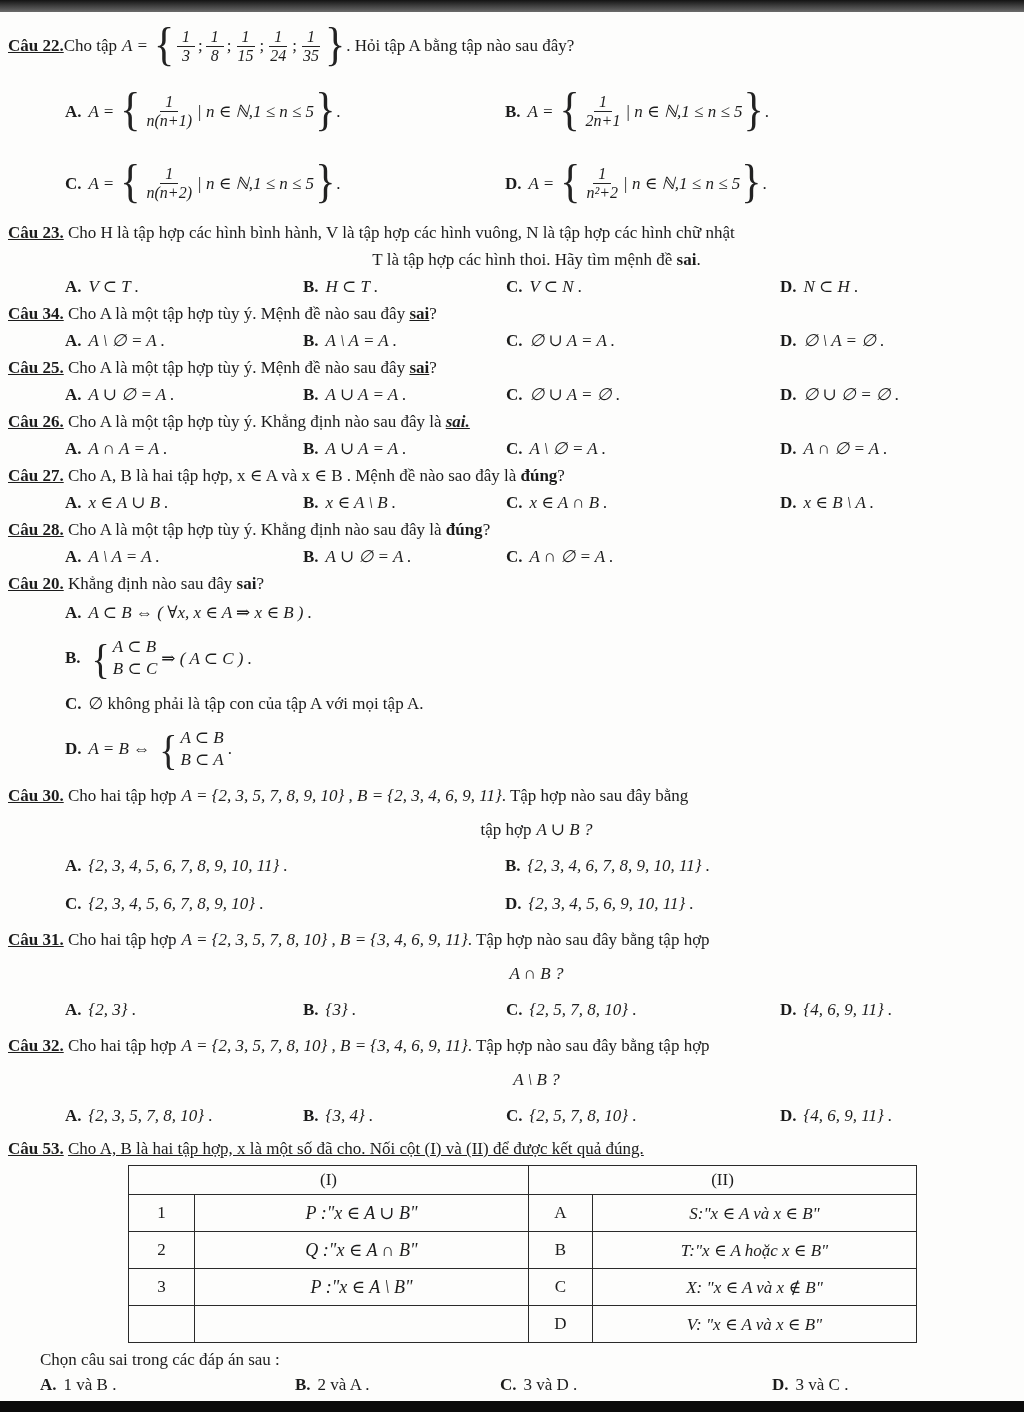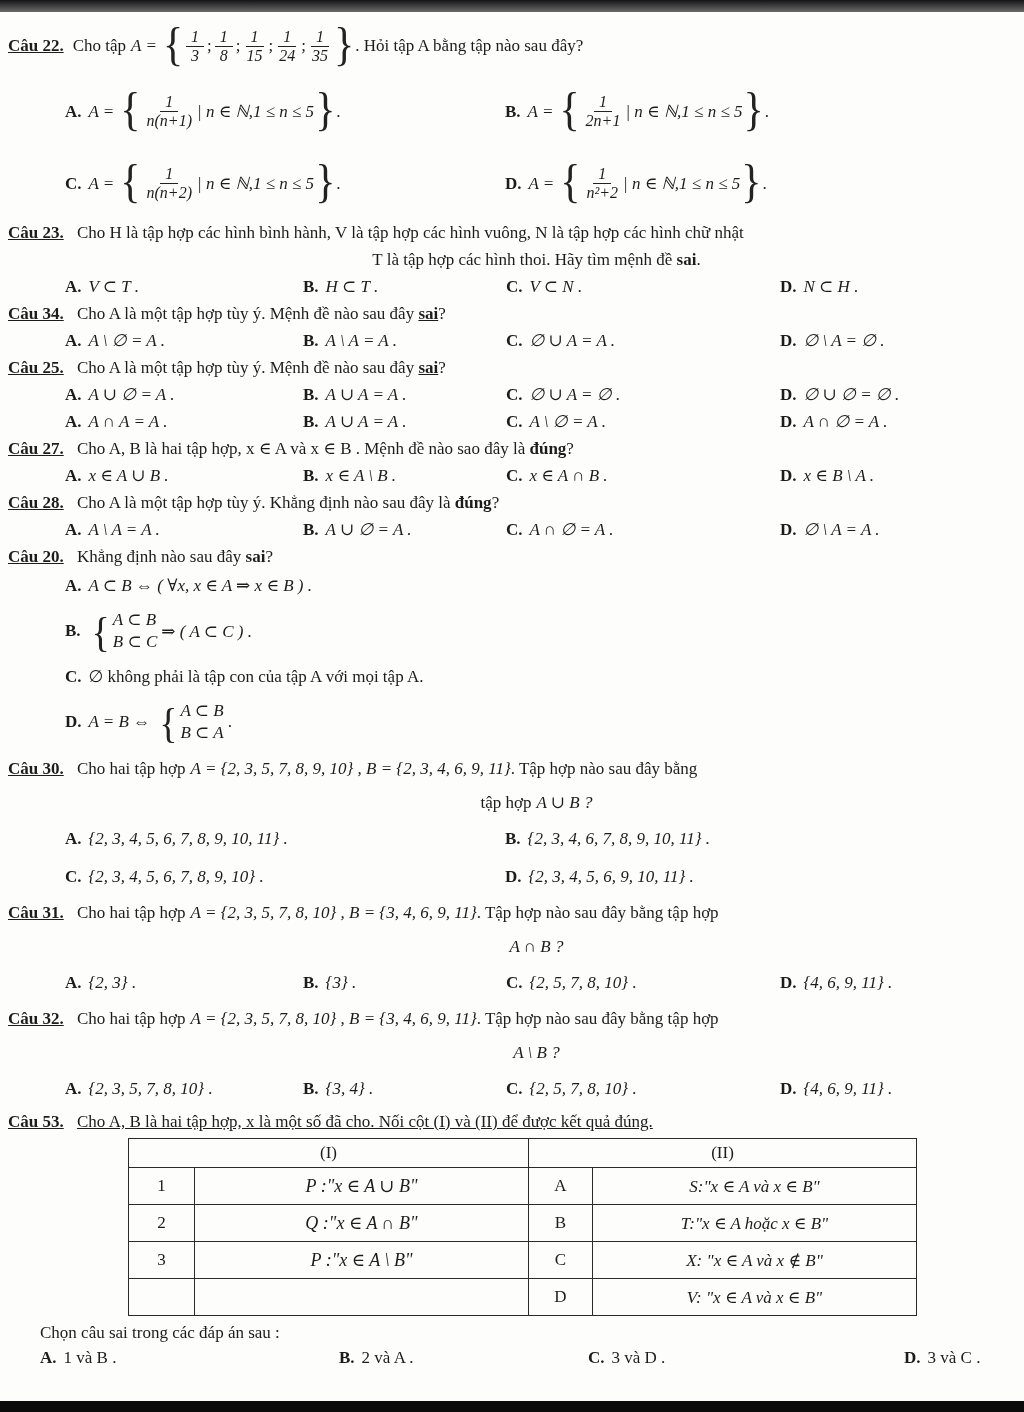--- a/index.html
+++ b/index.html
@@ -6,33 +6,33 @@
   body{
     width:1024px;height:1412px;overflow:hidden;position:relative;
     background:#fdfdfc;color:#1c1c1c;
     font-family:"Liberation Serif","DejaVu Serif",serif;
     font-size:17px;
   }
   .topbar{height:12px;background:linear-gradient(180deg,#141414,#6b6b6b);}
   .botbar{position:absolute;left:0;bottom:0;width:100%;height:11px;background:#0b0b0b;}
   .content{padding:5px 8px 0 8px;height:1384px;overflow:hidden;}
 
-  .qlabel{font-weight:bold;text-decoration:underline;margin-right:9px;}
+  .qlabel{font-weight:bold;text-decoration:underline;}
   .line{line-height:27px;min-height:27px;white-space:nowrap;}
   .line-flex{display:flex;align-items:center;white-space:nowrap;}
   .indent{padding-left:49px;text-align:center;}
   .m{font-style:italic;}
   .t{margin-right:5px;}
   .em-b{font-weight:bold;}
   .em-bu{font-weight:bold;text-decoration:underline;}
   .em-biu{font-weight:bold;font-style:italic;text-decoration:underline;}
 
   .opts4{display:grid;grid-template-columns:238px 203px 274px 1fr;padding-left:57px;line-height:27px;}
   .opts2{display:grid;grid-template-columns:440px 1fr;padding-left:57px;line-height:27px;}
-  .opts4-last{display:grid;grid-template-columns:255px 205px 272px 1fr;padding-left:32px;line-height:25px;gap:44px;}
+  .opts4-last{display:grid;grid-template-columns:255px 205px 272px 1fr;padding-left:32px;line-height:25px;}
   .opt .k,.k{font-weight:bold;margin-right:7px;}
   .opt .v,.v{font-style:italic;}
   .v-p{font-style:normal;}
 
   .frac{display:inline-flex;flex-direction:column;align-items:center;vertical-align:middle;
         font-style:italic;line-height:1.12;margin:0 2px;font-size:16px;}
   .frac .fn{padding:0 5px;border-bottom:1.3px solid #222;}
   .frac .fd{padding:0 3px;}
   .brace{display:inline-block;font-size:42px;font-weight:400;line-height:.85;
          transform:scaleY(1.08);vertical-align:middle;color:#222;margin:0 1px;font-style:normal;}
@@ -182,20 +182,24 @@
     <span class="qlabel">Câu 25.</span>
     <span>Cho A là một tập hợp tùy ý. Mệnh đề nào sau đây </span><span class="em-bu">sai</span><span>?</span>
   </div>
   <div class="opts4">
     <span class="opt"><span class="k">A.</span><span class="v">A ∪ ∅ = A .</span></span>
     <span class="opt"><span class="k">B.</span><span class="v">A ∪ A = A .</span></span>
     <span class="opt"><span class="k">C.</span><span class="v">∅ ∪ A = ∅ .</span></span>
     <span class="opt"><span class="k">D.</span><span class="v">∅ ∪ ∅ = ∅ .</span></span>
   </div>
 
+  <div class="line">
+    <span class="qlabel">Câu 26.</span>
+    <span>Cho A là một tập hợp tùy ý. Khẳng định nào sau đây là </span><span class="em-biu">sai.</span><span></span>
+  </div>
   <div class="opts4">
     <span class="opt"><span class="k">A.</span><span class="v">A ∩ A = A .</span></span>
     <span class="opt"><span class="k">B.</span><span class="v">A ∪ A = A .</span></span>
     <span class="opt"><span class="k">C.</span><span class="v">A \ ∅ = A .</span></span>
     <span class="opt"><span class="k">D.</span><span class="v">A ∩ ∅ = A .</span></span>
   </div>
 
   <div class="line">
     <span class="qlabel">Câu 27.</span>
     <span>Cho A, B là hai tập hợp, x ∈ A và x ∈ B . Mệnh đề nào sao đây là </span><span class="em-b">đúng</span><span>?</span>
@@ -208,21 +212,20 @@
   </div>
 
   <div class="line">
     <span class="qlabel">Câu 28.</span>
     <span>Cho A là một tập hợp tùy ý. Khẳng định nào sau đây là </span><span class="em-b">đúng</span><span>?</span>
   </div>
   <div class="opts4">
     <span class="opt"><span class="k">A.</span><span class="v">A \ A = A .</span></span>
     <span class="opt"><span class="k">B.</span><span class="v">A ∪ ∅ = A .</span></span>
     <span class="opt"><span class="k">C.</span><span class="v">A ∩ ∅ = A .</span></span>
-    <span class="opt"><span class="k">D.</span><span class="v">∅ \ A = A .</span></span>
   </div>
 
   <div class="line">
     <span class="qlabel">Câu 20.</span>
     <span>Khẳng định nào sau đây </span><span class="em-b">sai</span><span>?</span>
   </div>
   <div class="optline short">
     <span class="k">A.</span>
       <span class="v">A ⊂ B ⇔ ( ∀x, x ∈ A ⇒ x ∈ B ) .</span>
   </div>

